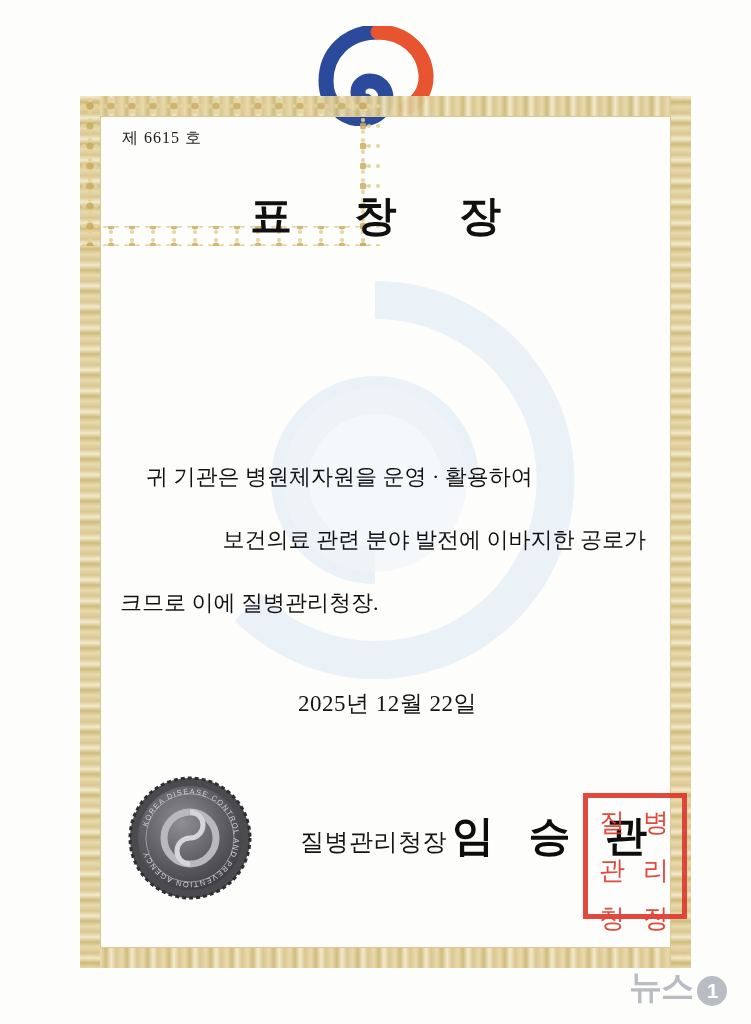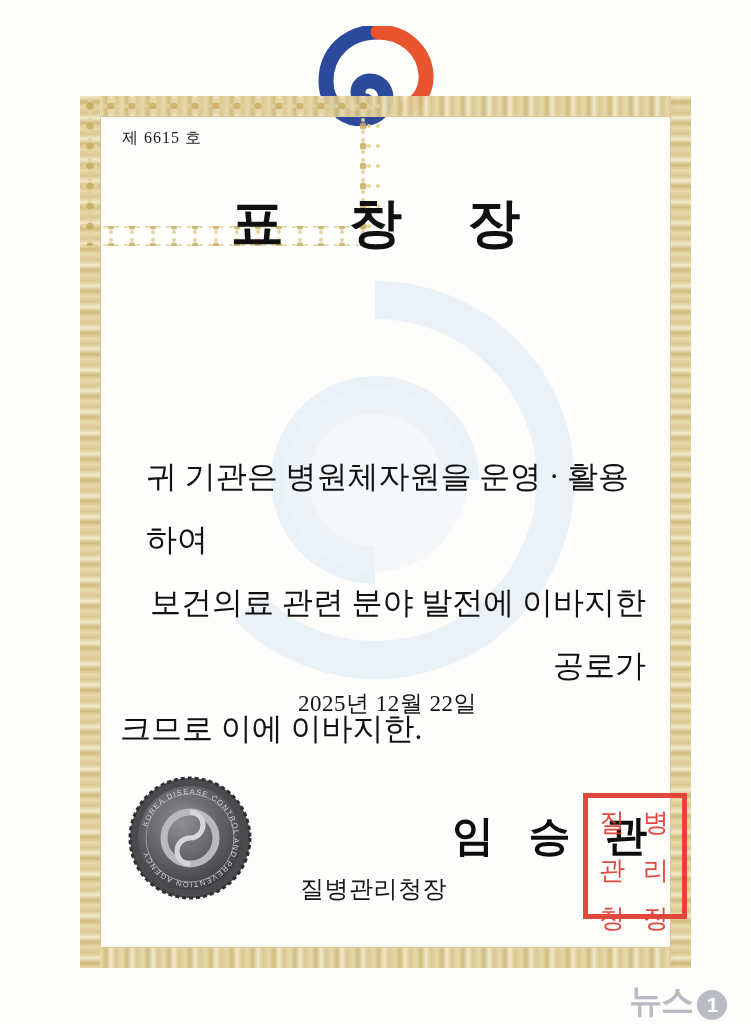--- a/index.html
+++ b/index.html
@@ -92,21 +92,21 @@
     letter-spacing: 1px;
     color: #1a1a1a;
   }
 
   .main-title {
     position: absolute;
     left: 0;
     right: 0;
     top: 188px;
     text-align: center;
-    font-size: 53px;
+    font-size: 42px;
     font-weight: 700;
     letter-spacing: 26px;
     text-indent: 26px;
     color: #101010;
     font-family: "Liberation Serif", "DejaVu Serif", serif;
   }
 
   .recipient {
     position: absolute;
     left: 0;
@@ -118,21 +118,21 @@
     color: #141414;
   }
   .recipient .line1 { letter-spacing: 1px; }
   .recipient .line2 { letter-spacing: 0.5px; }
 
   .body-text {
     position: absolute;
     left: 120px;
     right: 105px;
     top: 445px;
-    font-size: 31px;
+    font-size: 22px;
     line-height: 63px;
     color: #121212;
     text-align: left;
   }
   .body-text .l1 { display: block; padding-left: 26px; }
   .body-text .l2 { display: block; text-align: right; }
   .body-text .l3 { display: block; }
 
   .date-line {
     position: absolute;
@@ -161,21 +161,20 @@
     width: 124px;
     height: 124px;
   }
   .signer-title {
     position: absolute;
     left: 300px;
     top: 36px;
     font-size: 24px;
     letter-spacing: 0.5px;
     color: #141414;
-    margin-top: 47px;
   }
   .signer-name {
     position: absolute;
     left: 452px;
     top: 18px;
     font-size: 42px;
     font-weight: 700;
     letter-spacing: 12px;
     color: #0d0d0d;
   }
@@ -196,21 +195,21 @@
     opacity: 0.92;
     padding: 1px 0 0 0;
     font-family: "Liberation Serif", "DejaVu Serif", serif;
   }
   .red-stamp span { display: inline-block; width: 44px; }
 
   
   .news-logo {
     position: absolute;
     right: 24px;
-    bottom: 0;
+    bottom: 14px;
     font-size: 33px;
     color: #b9bcc2;
     letter-spacing: -1px;
     font-weight: 700;
     font-family: "Liberation Sans", sans-serif;
     display: flex;
     align-items: baseline;
     gap: 2px;
   }
   .news-logo .mark {
@@ -269,21 +268,21 @@
   <div class="doc-number">제 6615 호</div>
 
   <div class="main-title">표 창 장</div>
 
   <div class="recipient">
   </div>
 
   <div class="body-text">
     <span class="l1">귀 기관은 병원체자원을 운영 · 활용하여</span>
     <span class="l2">보건의료 관련 분야 발전에 이바지한 공로가</span>
-    <span class="l3">크므로 이에 이바지한.</span>
+    <span class="l3">크므로 이에 질병관리청장.</span>
   </div>
 
   <div class="date-line">2025년 12월 22일</div>
 
   <div class="signature-row">
 
     <svg class="seal-medal" viewBox="0 0 124 124">
       <defs>
         <radialGradient id="medalG" cx="42%" cy="35%" r="72%">
           <stop offset="0%" stop-color="#8f8f93"></stop>

